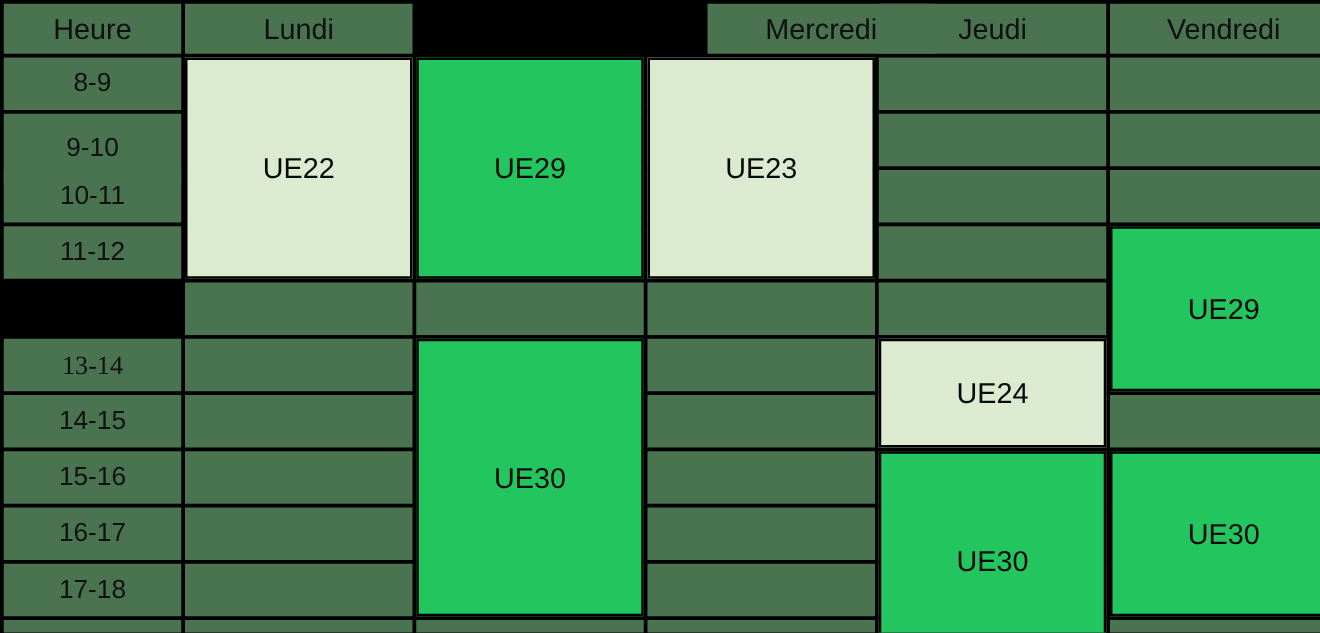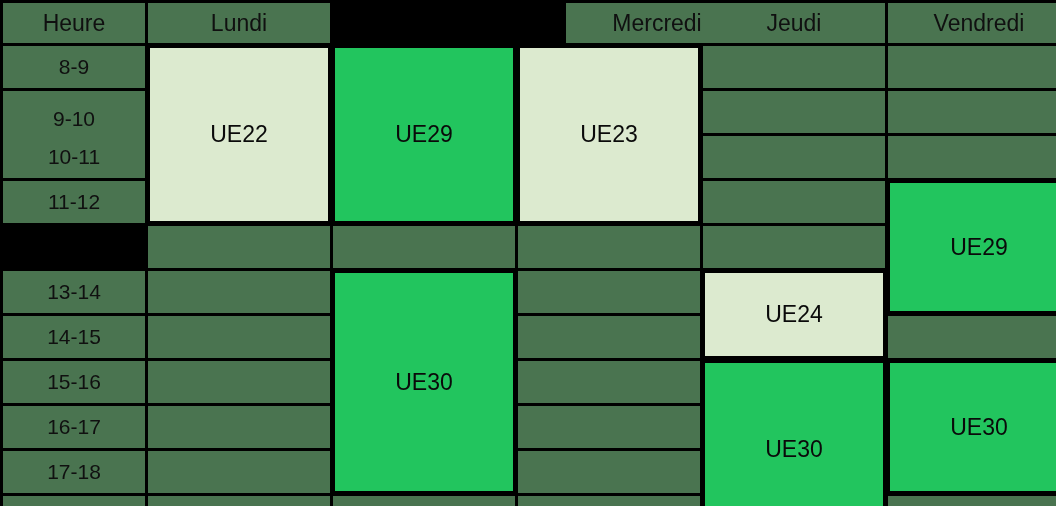--- a/index.html
+++ b/index.html
@@ -64,21 +64,21 @@
 <div id="timetable">
     <div class="cell hdr" style="left: 148px; top: 3px; width: 182px; height: 40px;">Lundi</div>
     <div class="cell hdr" style="left: 3px; top: 3px; width: 142px; height: 40px;">Heure</div>
     <div class="cell hdr" style="left: 538px; top: 3px; width: 182px; height: 40px; margin-left: 28px;">Mercredi</div>
     <div class="cell hdr" style="left: 703px; top: 3px; width: 182px; height: 40px;">Jeudi</div>
     <div class="cell hdr" style="left: 888px; top: 3px; width: 182px; height: 40px;">Vendredi</div>
     <div class="cell hourcell" style="left: 3px; top: 46px; width: 142px; height: 42px;">8-9</div>
     <div class="cell hourcell" style="left: 3px; top: 91px; width: 142px; height: 55px;">9-10</div>
     <div class="cell hourcell" style="left: 3px; top: 136px; width: 142px; height: 42px;">10-11</div>
     <div class="cell hourcell" style="left: 3px; top: 181px; width: 142px; height: 42px;">11-12</div>
-    <div class="cell hourcell" style="left: 3px; top: 271px; width: 142px; height: 42px;">13-14</div>
+    <div class="cell hourcell" style="left: 3px; top: 271px; width: 142px; height: 42px; font-family: Liberation Serif, serif;">13-14</div>
     <div class="cell hourcell" style="left: 3px; top: 316px; width: 142px; height: 42px;">14-15</div>
     <div class="cell hourcell" style="left: 3px; top: 361px; width: 142px; height: 42px;">15-16</div>
     <div class="cell hourcell" style="left: 3px; top: 406px; width: 142px; height: 42px;">16-17</div>
     <div class="cell hourcell" style="left: 3px; top: 451px; width: 142px; height: 42px;">17-18</div>
     <div class="cell hourcell" style="left: 3px; top: 496px; width: 142px; height: 42px;">18-19</div>
     <div class="cell emptycell" style="left: 148px; top: 46px; width: 182px; height: 42px;"></div>
     <div class="cell emptycell" style="left: 148px; top: 91px; width: 182px; height: 42px;"></div>
     <div class="cell emptycell" style="left: 148px; top: 136px; width: 182px; height: 42px;"></div>
     <div class="cell emptycell" style="left: 148px; top: 181px; width: 182px; height: 42px;"></div>
     <div class="cell emptycell" style="left: 148px; top: 226px; width: 182px; height: 42px;"></div>

